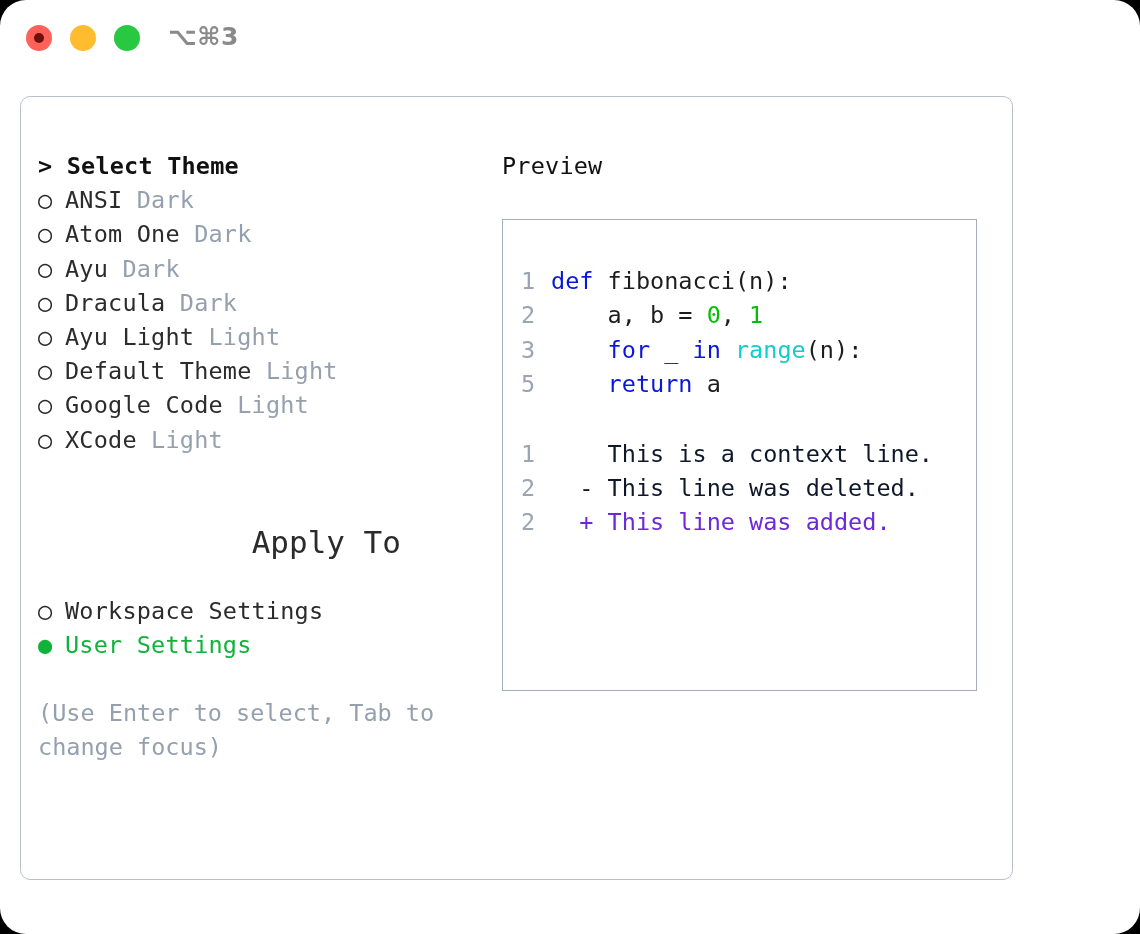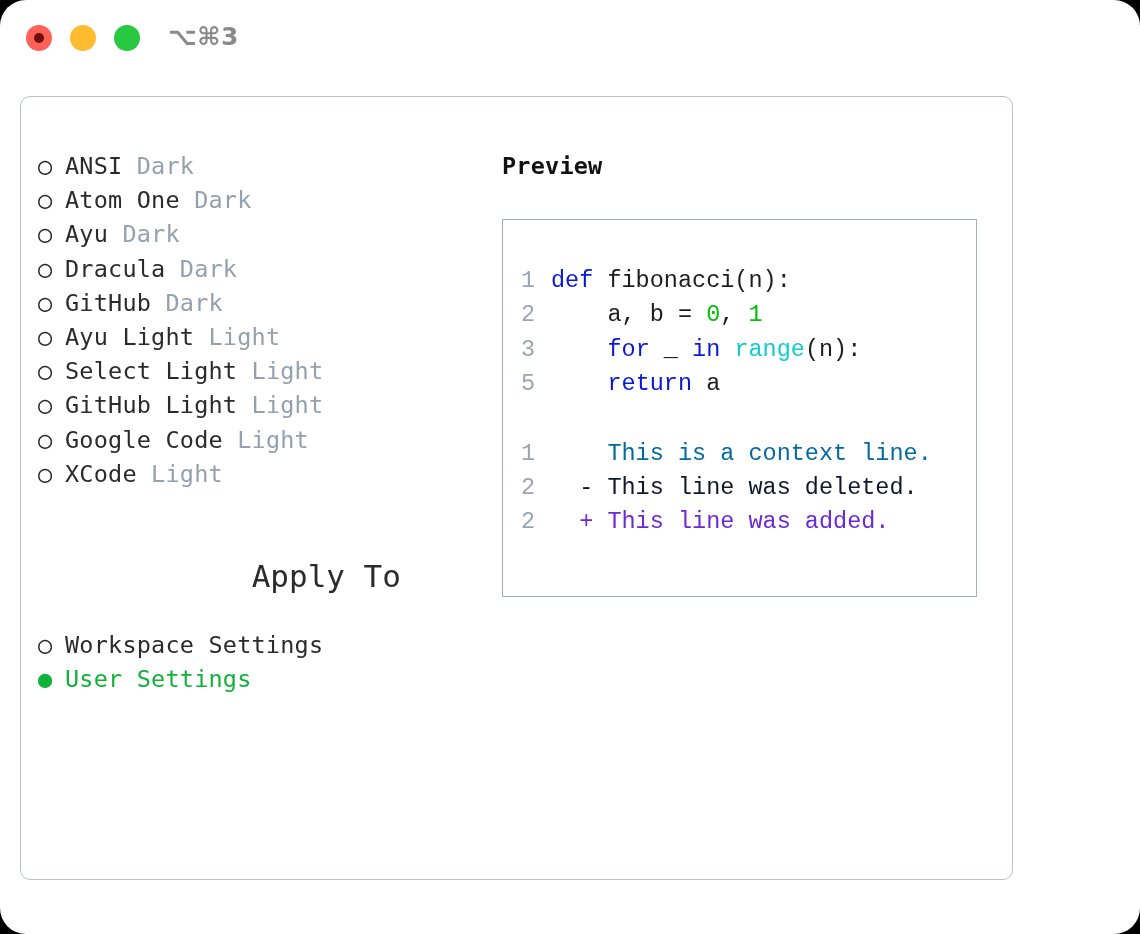--- a/index.html
+++ b/index.html
@@ -146,55 +146,54 @@
   .right {
     position: absolute;
     left: 481px;
     top: 52px;
     width: 490px;
   }
 
   .preview-title {
     font-size: 23.5px;
     line-height: 34.2px;
-    font-weight: 700;
+    font-weight: 400;
     color: #111111;
     letter-spacing: 0.2px;
   }
 
   .code-box {
     margin-top: 36px;
     width: 475px;
-    height: 378px;
+    height: 472px;
     border: 1.6px solid #a3adbb;
     box-sizing: border-box;
     background: #ffffff;
     padding: 44px 0 16px 18px;
-    font-family: Liberation Mono, monospace;
   }
 
   .code-line {
     font-size: 23.5px;
     line-height: 34.2px;
     white-space: pre;
     color: #1d1d1d;
   }
   .gutter {
     display: inline-block;
     width: 30px;
     color: #9aa4b2;
   }
   .kw   { color: #0b17d8; }
   .num  { color: #00c000; }
   .fn   { color: #11cccc; }
   .plain{ color: #1d1d1d; }
 
   .gap { height: 36px; }
 
-  .d-ctx  { color: #0369a1; }
+  .d-ctx  { color: #0f172a; }
   .d-del  { color: #0f172a; }
   .d-add  { color: #6d28d9; text-align: center; }
 </style>
 </head>
 <body>
 
 <div class="window">
 
   <div class="titlebar">
     <div class="lights">
@@ -205,47 +204,47 @@
       <div class="light green"></div>
     </div>
     <div class="shortcut">⌥⌘3</div>
   </div>
 
   <div class="panel">
     <div class="cols">
 
       <div class="left">
 
+        <div class="row head">&gt; Select Theme</div>
 
         <div>
 
         <div class="row"><span class="marker">○</span><span class="label">ANSI</span><span class="kind"> Dark</span></div>
             <div class="row"><span class="marker">○</span><span class="label">Atom One</span><span class="kind"> Dark</span></div>
             <div class="row"><span class="marker">○</span><span class="label">Ayu</span><span class="kind"> Dark</span></div>
             <div class="row"><span class="marker">○</span><span class="label">Dracula</span><span class="kind"> Dark</span></div>
-            <div class="row"><span class="marker">○</span><span class="label">GitHub</span><span class="kind"> Dark</span></div>
             <div class="row"><span class="marker">○</span><span class="label">Ayu Light</span><span class="kind"> Light</span></div>
-            <div class="row"><span class="marker">○</span><span class="label">Select Light</span><span class="kind"> Light</span></div>
-            <div class="row"><span class="marker">○</span><span class="label">GitHub Light</span><span class="kind"> Light</span></div>
+            <div class="row"><span class="marker">○</span><span class="label">Default Theme</span><span class="kind"> Light</span></div>
             <div class="row"><span class="marker">○</span><span class="label">Google Code</span><span class="kind"> Light</span></div>
             <div class="row"><span class="marker">○</span><span class="label">XCode</span><span class="kind"> Light</span></div>
           </div>
 
         <div class="spacer"></div>
 
         <div class="section-head">
           <span class="marker"></span><span>Apply To</span>
         </div>
 
         <div>
 
         <div class="row"><span class="marker">○</span><span class="label">Workspace Settings</span></div>
             <div class="row sel"><span class="marker">●</span><span class="label">User Settings</span></div>
           </div>
 
+        <div class="hint">(Use Enter to select, Tab to change focus)</div>
       </div>
 
       <div class="right">
         <div class="preview-title">Preview</div>
 
         <div class="code-box">
           <div>
 
           <div class="code-line"><span class="gutter">1</span><span class="kw">def</span><span class="plain"> fibonacci(n):</span></div>
               <div class="code-line"><span class="gutter">2</span><span class="plain">    a, b = </span><span class="num">0</span><span class="plain">, </span><span class="num">1</span></div>

